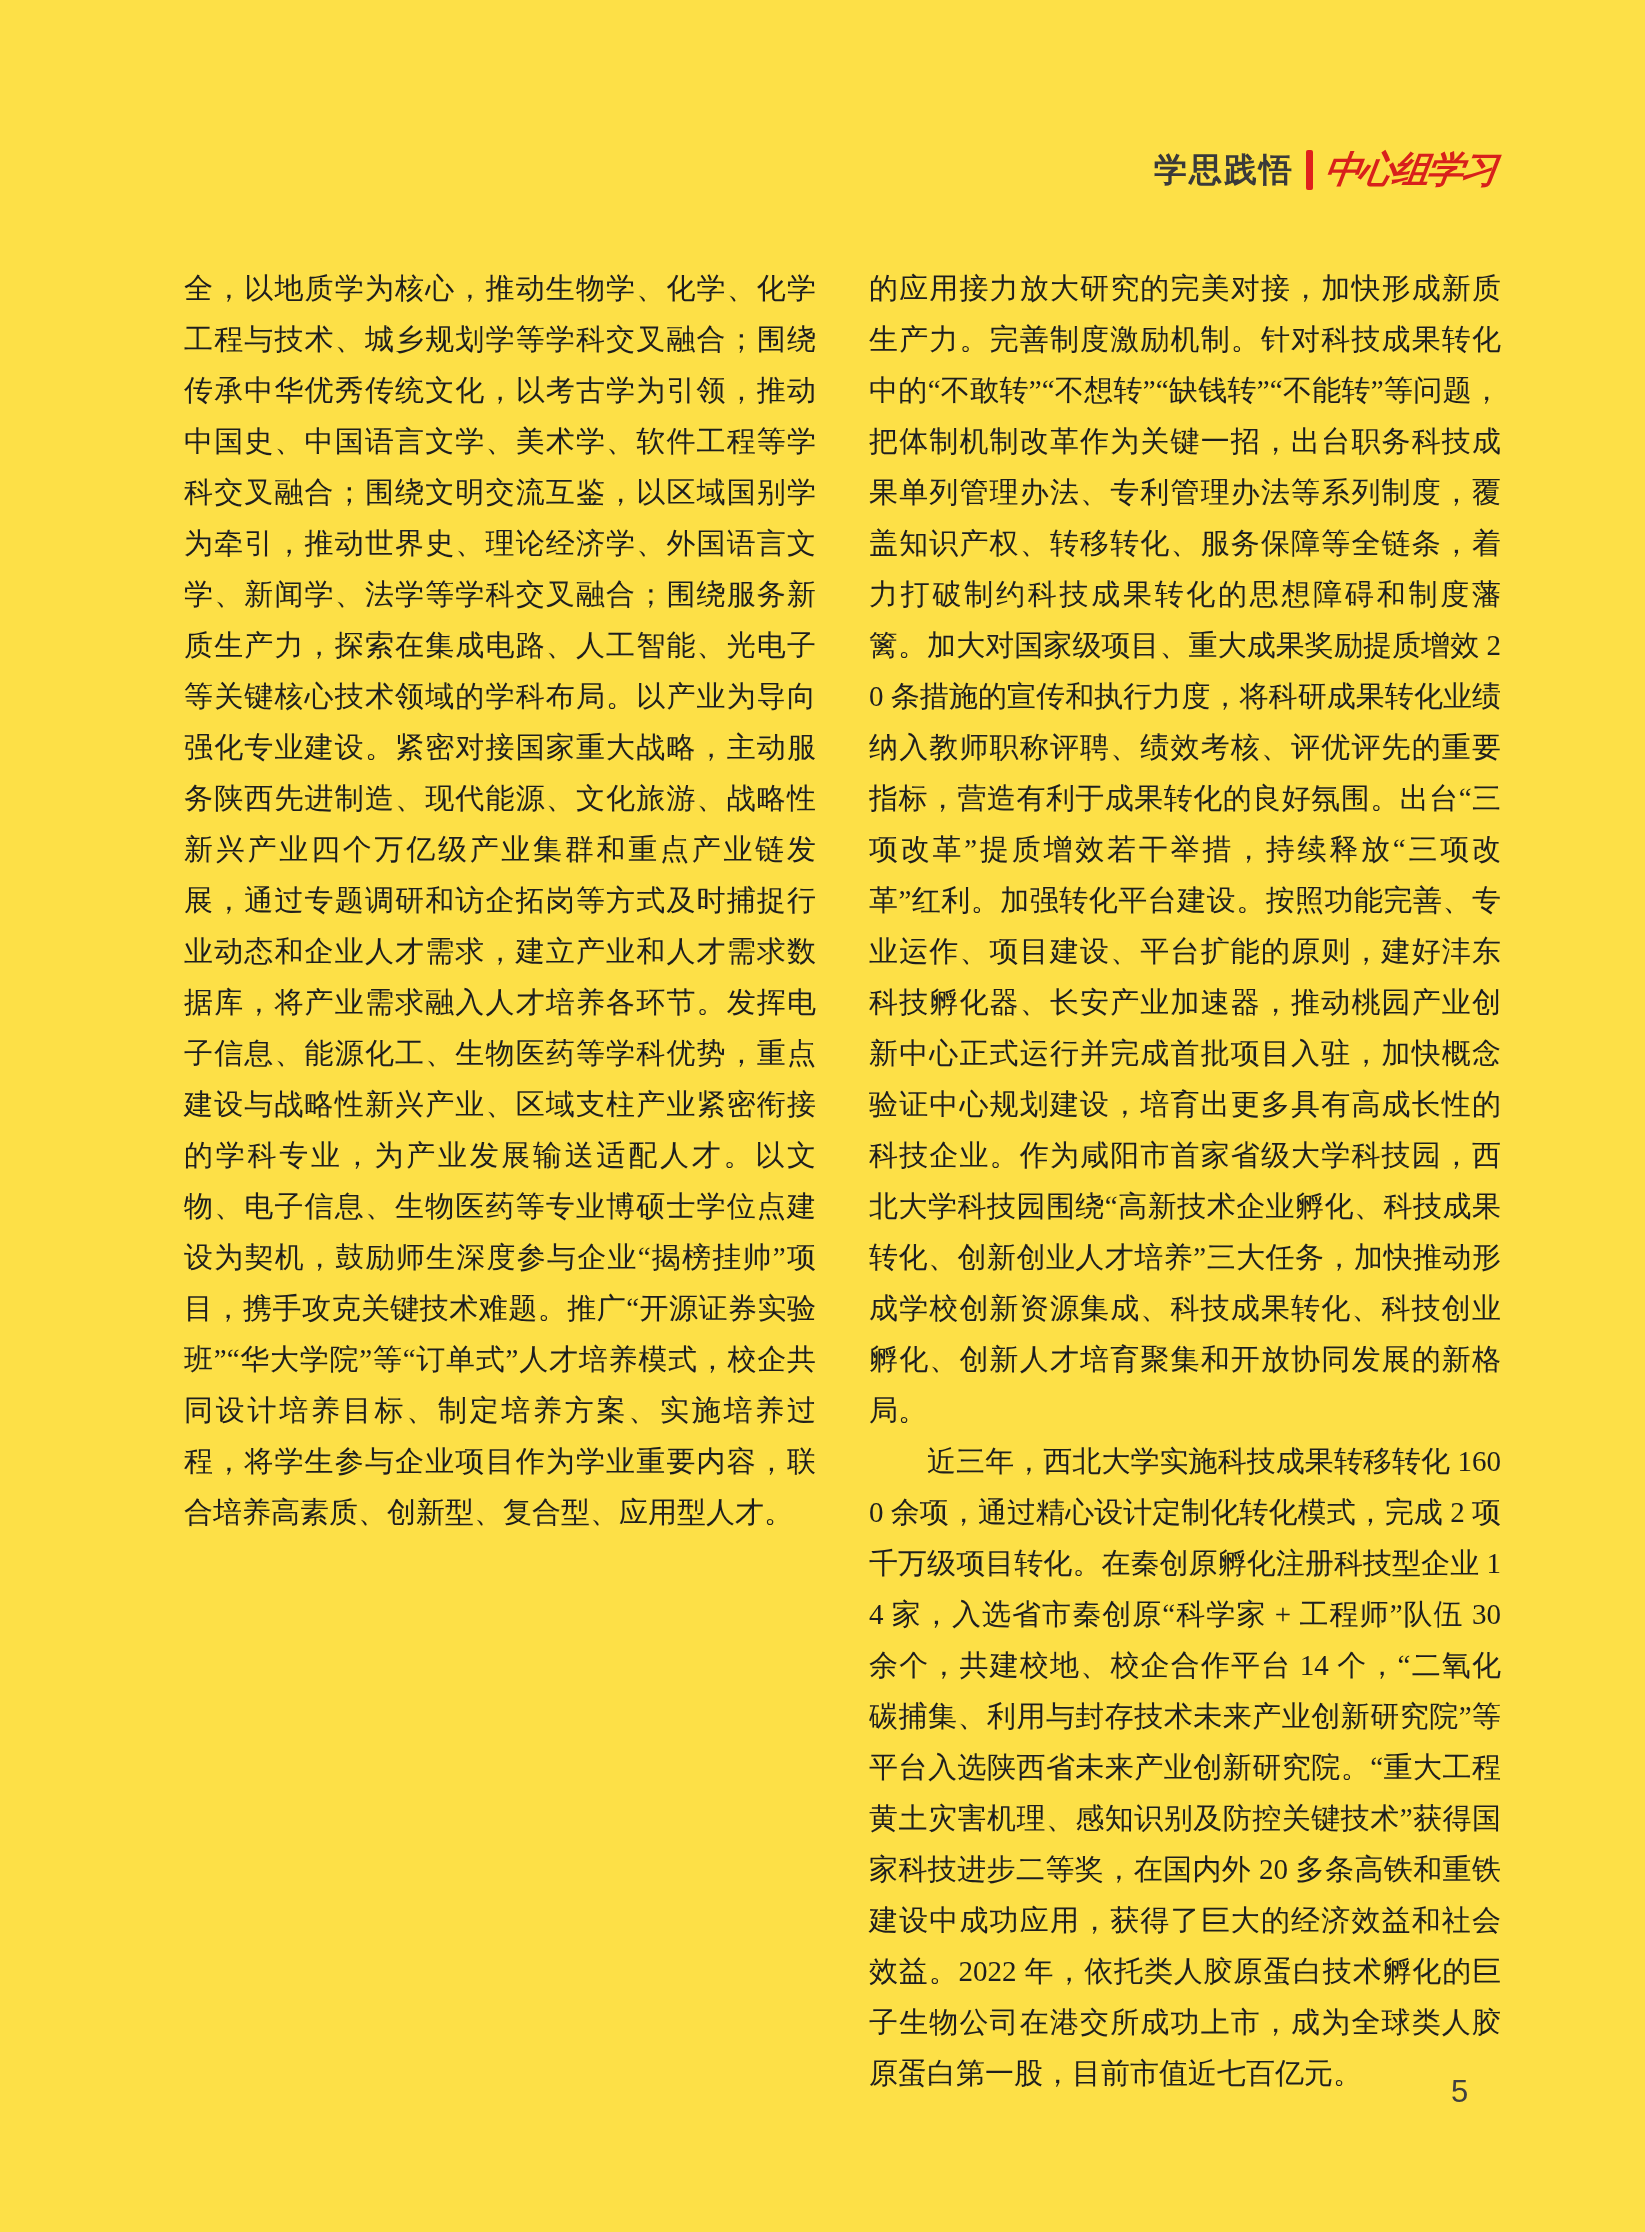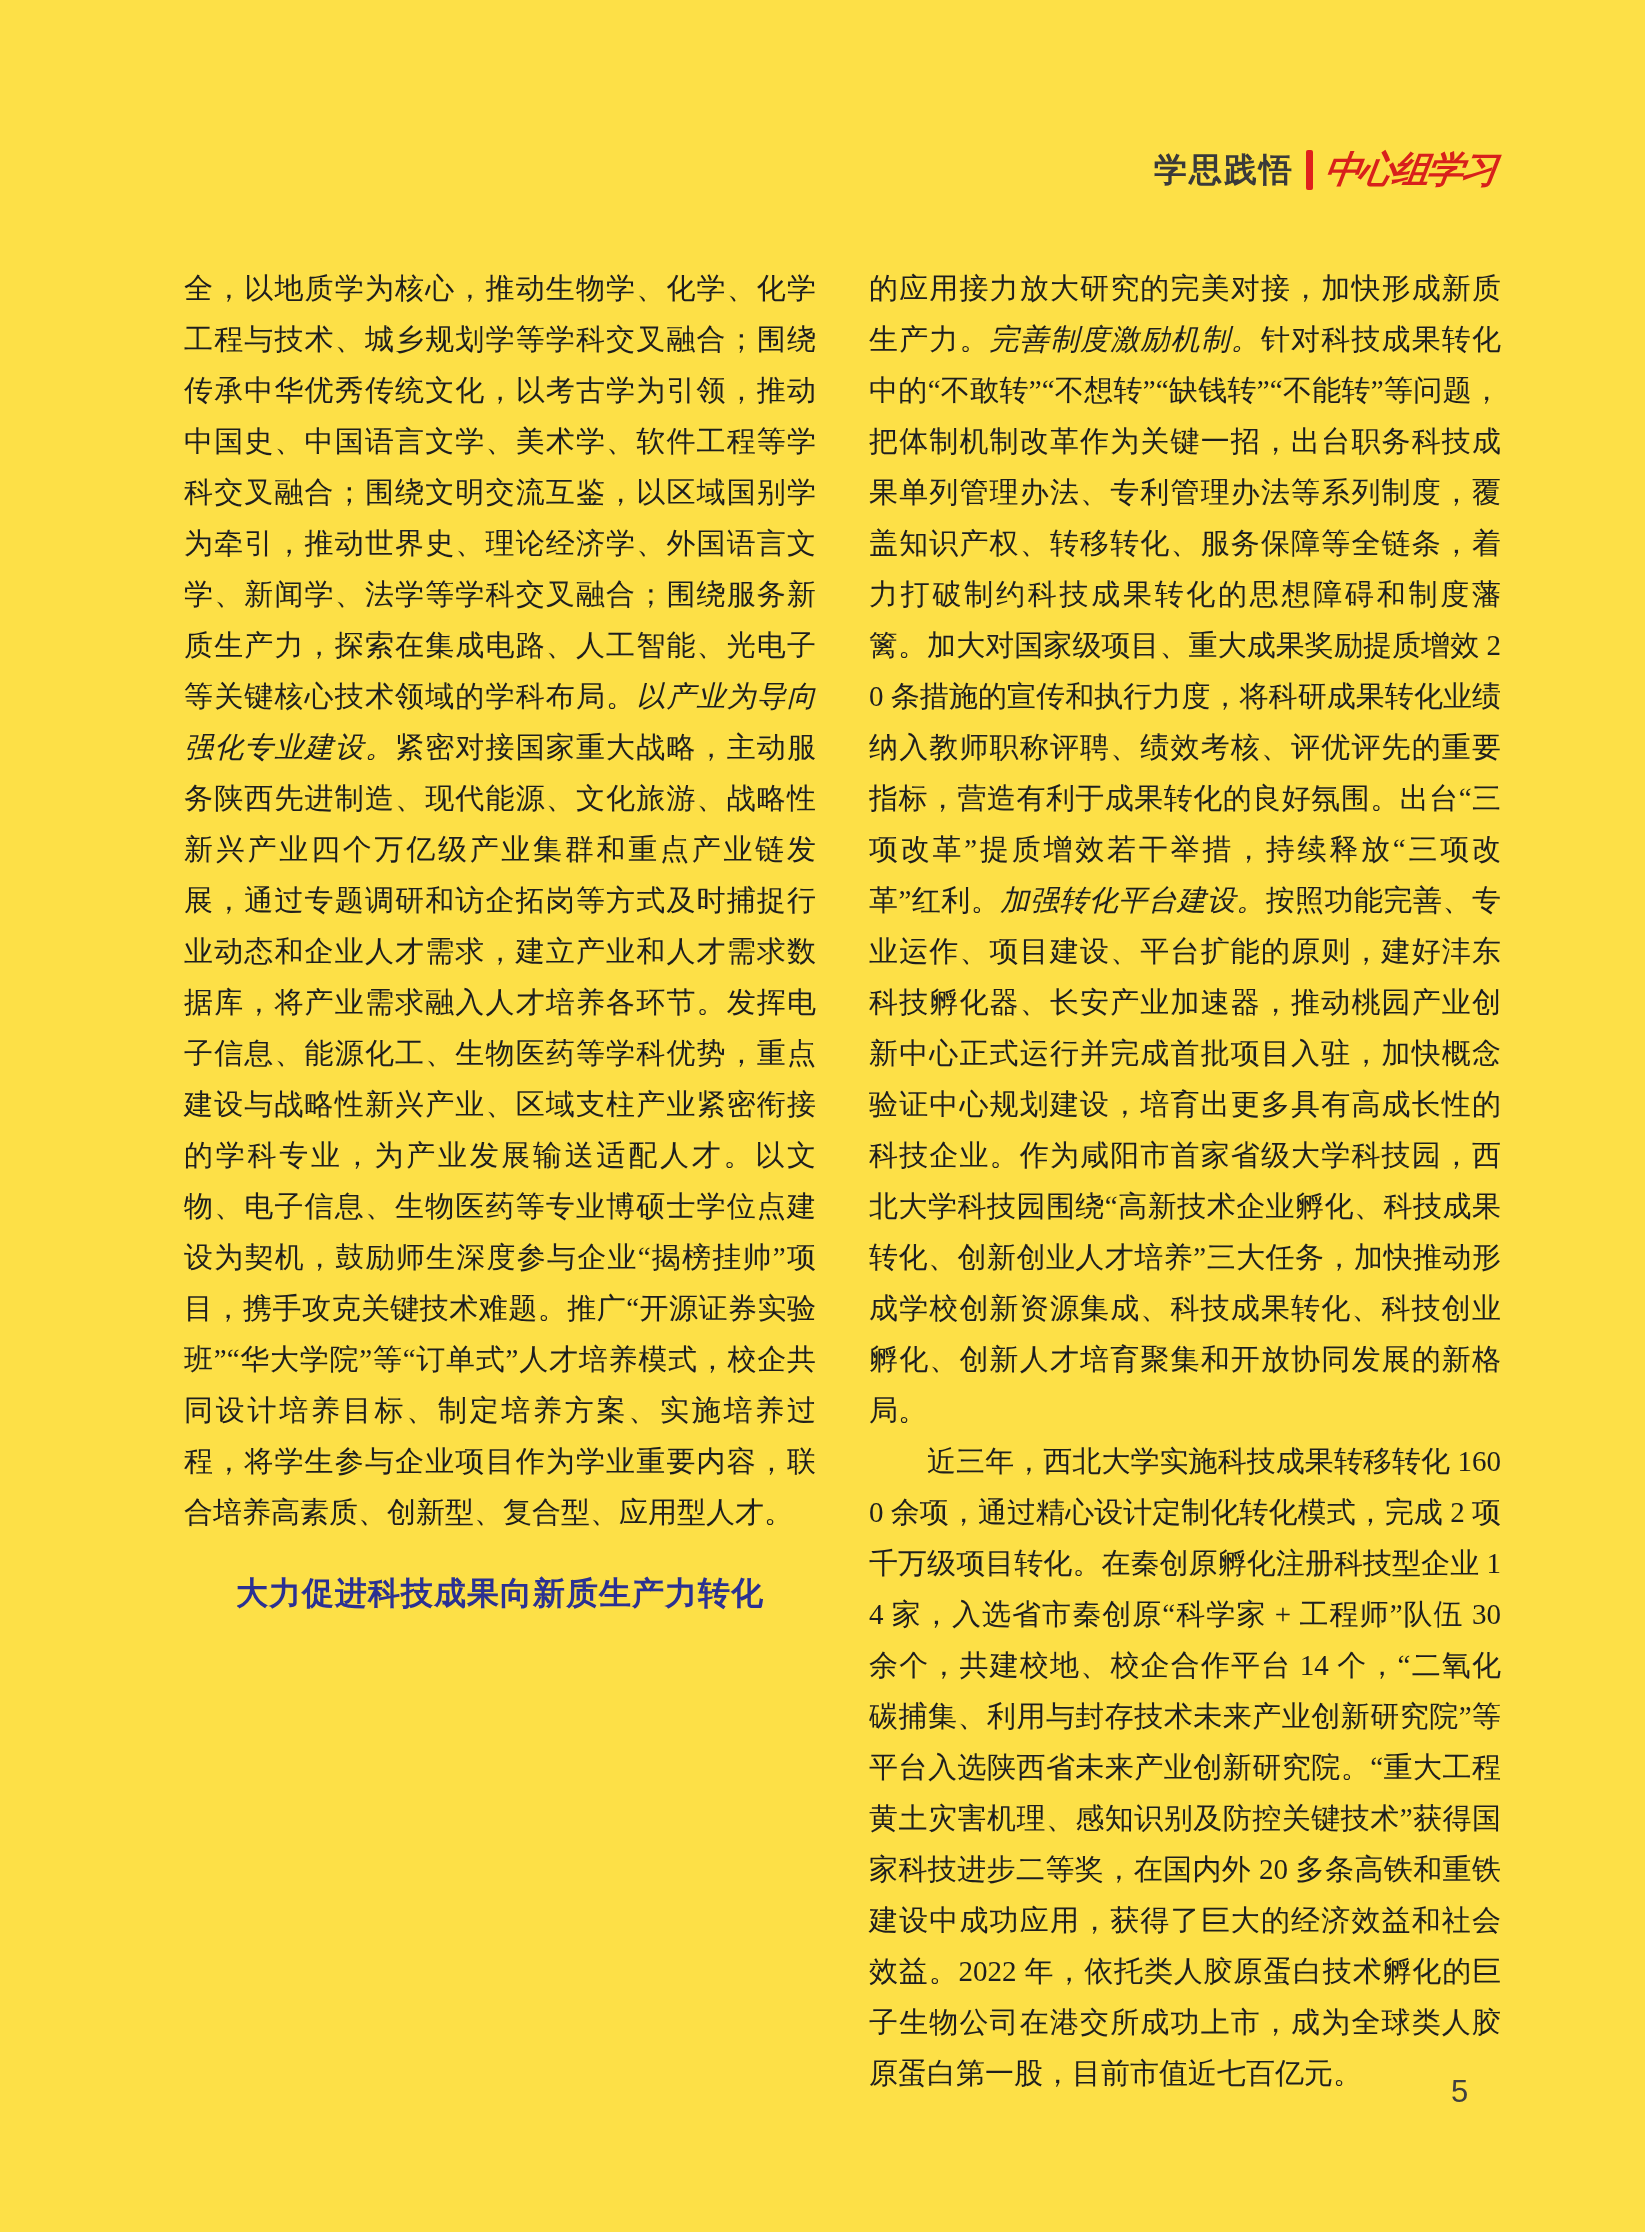--- a/index.html
+++ b/index.html
@@ -44,21 +44,21 @@
   .col { width: 632px; flex: 0 0 632px; }
   .body-text {
     margin: 0;
     font-size: 29px; line-height: 51px;
     color: #1e1e1e;
     text-align: justify; text-justify: inter-ideograph;
     word-break: break-all;
   }
   .indent { text-indent: 58px; }
   .cont { text-align-last: justify; }   
-  .em { font-style: italic; }           
+  .em { }           
   .heading {
     margin: 32px 0 34px 0;
     font-family: "Liberation Sans", "DejaVu Sans", sans-serif;
     font-weight: bold; font-size: 32px; line-height: 46px;
     color: #2b3192; text-align: center; letter-spacing: 1px;
   }
   
   .page-number {
     position: absolute; left: 1451px; top: 2074px;
     font-family: "Liberation Sans", "DejaVu Sans", sans-serif;
@@ -76,21 +76,20 @@
     <span class="masthead">中心组学习</span>
   </div>
 
   <div class="columns">
 
     <div class="col">
       <p class="body-text">
         <span>全，以地质学为核心，推动生物学、化学、化学工程与技术、城乡规划学等学科交叉融合；围绕传承中华优秀传统文化，以考古学为引领，推动中国史、中国语言文学、美术学、软件工程等学科交叉融合；围绕文明交流互鉴，以区域国别学为牵引，推动世界史、理论经济学、外国语言文学、新闻学、法学等学科交叉融合；围绕服务新质生产力，探索在集成电路、人工智能、光电子等关键核心技术领域的学科布局。</span><span class="em">以产业为导向强化专业建设。</span><span>紧密对接国家重大战略，主动服务陕西先进制造、现代能源、文化旅游、战略性新兴产业四个万亿级产业集群和重点产业链发展，通过专题调研和访企拓岗等方式及时捕捉行业动态和企业人才需求，建立产业和人才需求数据库，将产业需求融入人才培养各环节。发挥电子信息、能源化工、生物医药等学科优势，重点建设与战略性新兴产业、区域支柱产业紧密衔接的学科专业，为产业发展输送适配人才。以文物、电子信息、生物医药等专业博硕士学位点建设为契机，鼓励师生深度参与企业“揭榜挂帅”项目，携手攻克关键技术难题。推广“开源证券实验班”“华大学院”等“订单式”人才培养模式，校企共同设计培养目标、制定培养方案、实施培养过程，将学生参与企业项目作为学业重要内容，联合培养高素质、创新型、复合型、应用型人才。</span>
       </p>
 
-      <h2 class="heading">大力促进科技成果向新质生产力转化</h2>
 
     </div>
 
     <div class="col">
       <p class="body-text">
         <span>的应用接力放大研究的完美对接，加快形成新质生产力。</span><span class="em">完善制度激励机制。</span><span>针对科技成果转化中的“不敢转”“不想转”“缺钱转”“不能转”等问题，把体制机制改革作为关键一招，出台职务科技成果单列管理办法、专利管理办法等系列制度，覆盖知识产权、转移转化、服务保障等全链条，着力打破制约科技成果转化的思想障碍和制度藩篱。加大对国家级项目、重大成果奖励提质增效 20 条措施的宣传和执行力度，将科研成果转化业绩纳入教师职称评聘、绩效考核、评优评先的重要指标，营造有利于成果转化的良好氛围。出台“三项改革”提质增效若干举措，持续释放“三项改革”红利。</span><span class="em">加强转化平台建设。</span><span>按照功能完善、专业运作、项目建设、平台扩能的原则，建好沣东科技孵化器、长安产业加速器，推动桃园产业创新中心正式运行并完成首批项目入驻，加快概念验证中心规划建设，培育出更多具有高成长性的科技企业。作为咸阳市首家省级大学科技园，西北大学科技园围绕“高新技术企业孵化、科技成果转化、创新创业人才培养”三大任务，加快推动形成学校创新资源集成、科技成果转化、科技创业孵化、创新人才培育聚集和开放协同发展的新格局。</span>
       </p>
 
       <p class="body-text indent">
         <span>近三年，西北大学实施科技成果转移转化 1600 余项，通过精心设计定制化转化模式，完成 2 项千万级项目转化。在秦创原孵化注册科技型企业 14 家，入选省市秦创原“科学家 + 工程师”队伍 30 余个，共建校地、校企合作平台 14 个，“二氧化碳捕集、利用与封存技术未来产业创新研究院”等平台入选陕西省未来产业创新研究院。“重大工程黄土灾害机理、感知识别及防控关键技术”获得国家科技进步二等奖，在国内外 20 多条高铁和重铁建设中成功应用，获得了巨大的经济效益和社会效益。2022 年，依托类人胶原蛋白技术孵化的巨子生物公司在港交所成功上市，成为全球类人胶原蛋白第一股，目前市值近七百亿元。</span>

